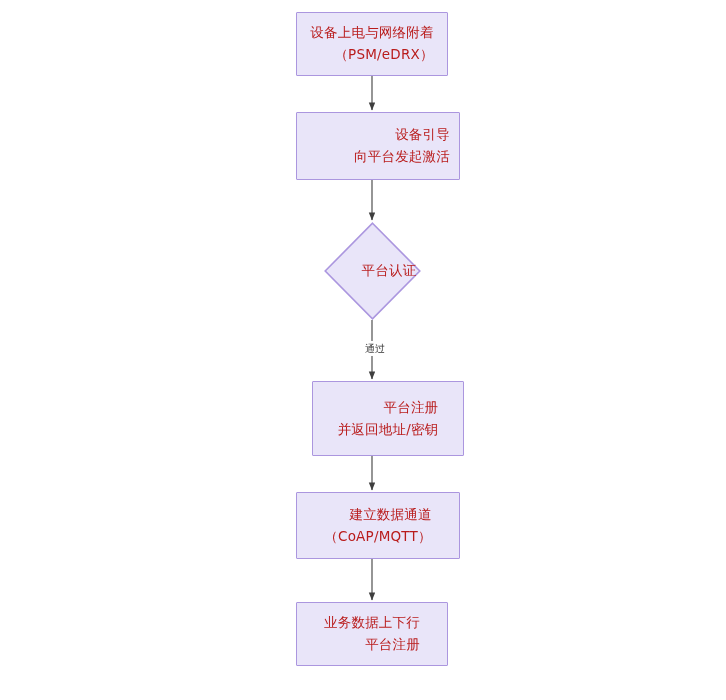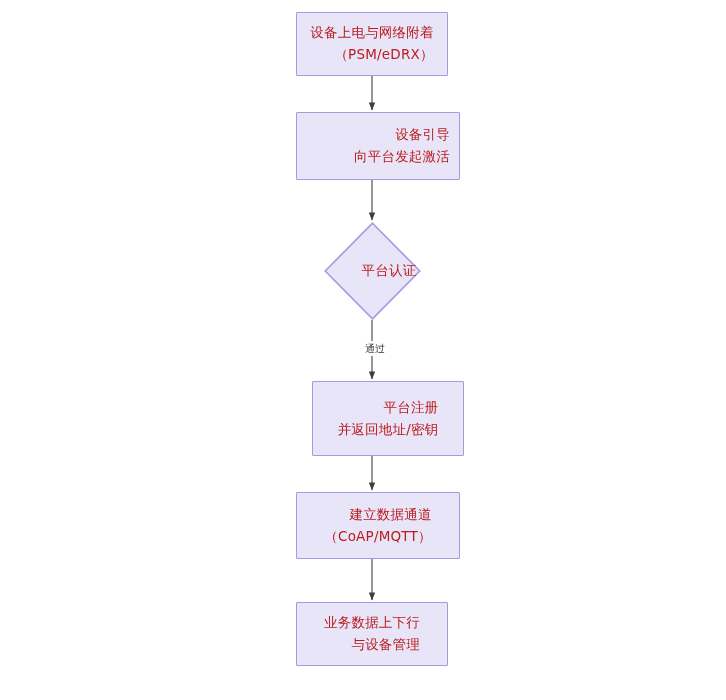--- a/index.html
+++ b/index.html
@@ -131,16 +131,16 @@
 并返回地址/密钥</div>
   </div>
 
   <div class="node node-rect" style="left:296px; top:492px; width:164px; height:67px;">
     <div class="node-label">建立数据通道
 （CoAP/MQTT）</div>
   </div>
 
   <div class="node node-rect" style="left:296px; top:602px; width:152px; height:64px;">
     <div class="node-label">业务数据上下行
-与设备管理</div>
+平台注册</div>
   </div>
 
 </div>
 
 </body></html>

